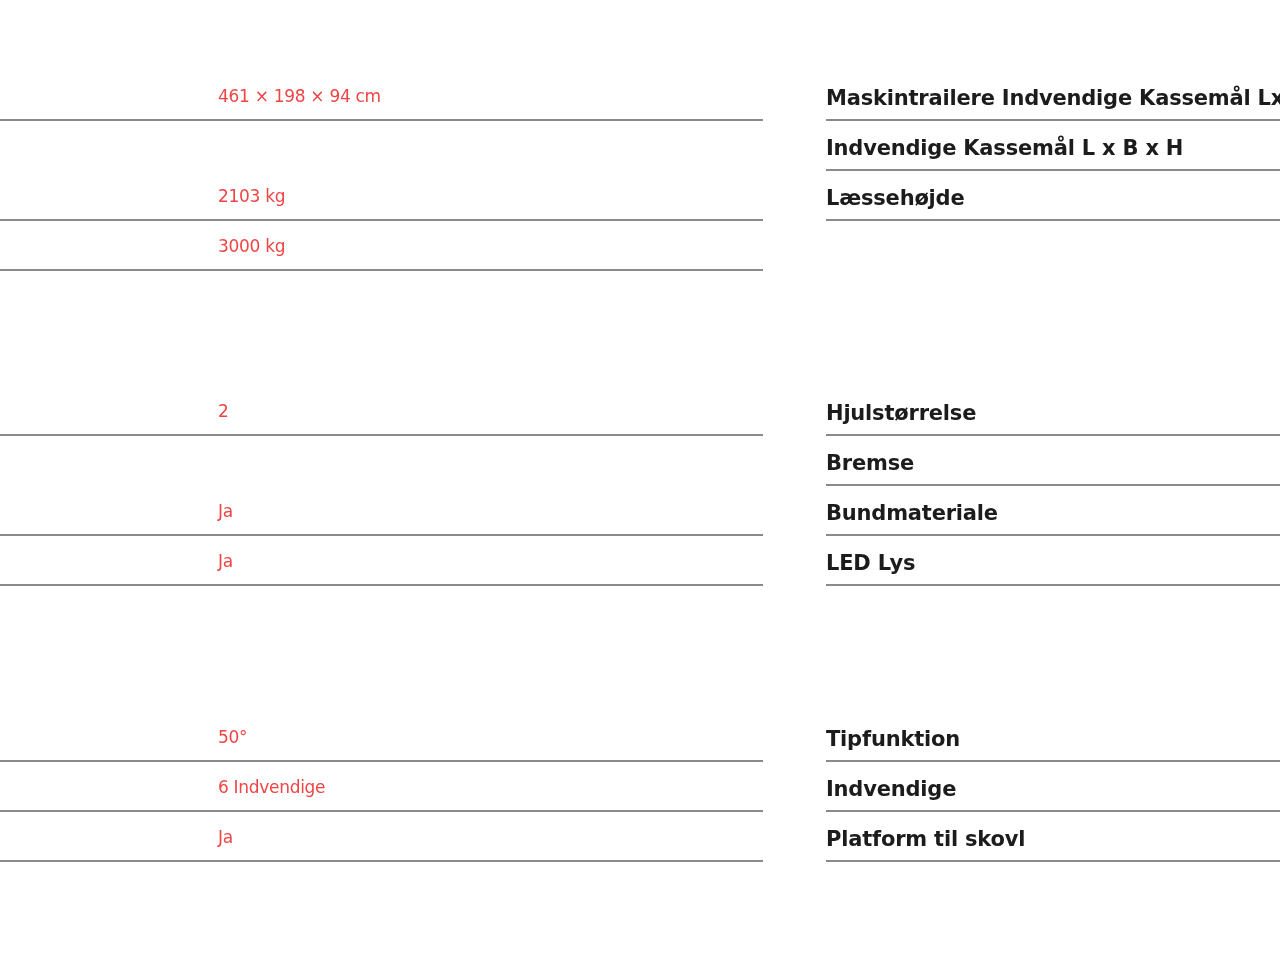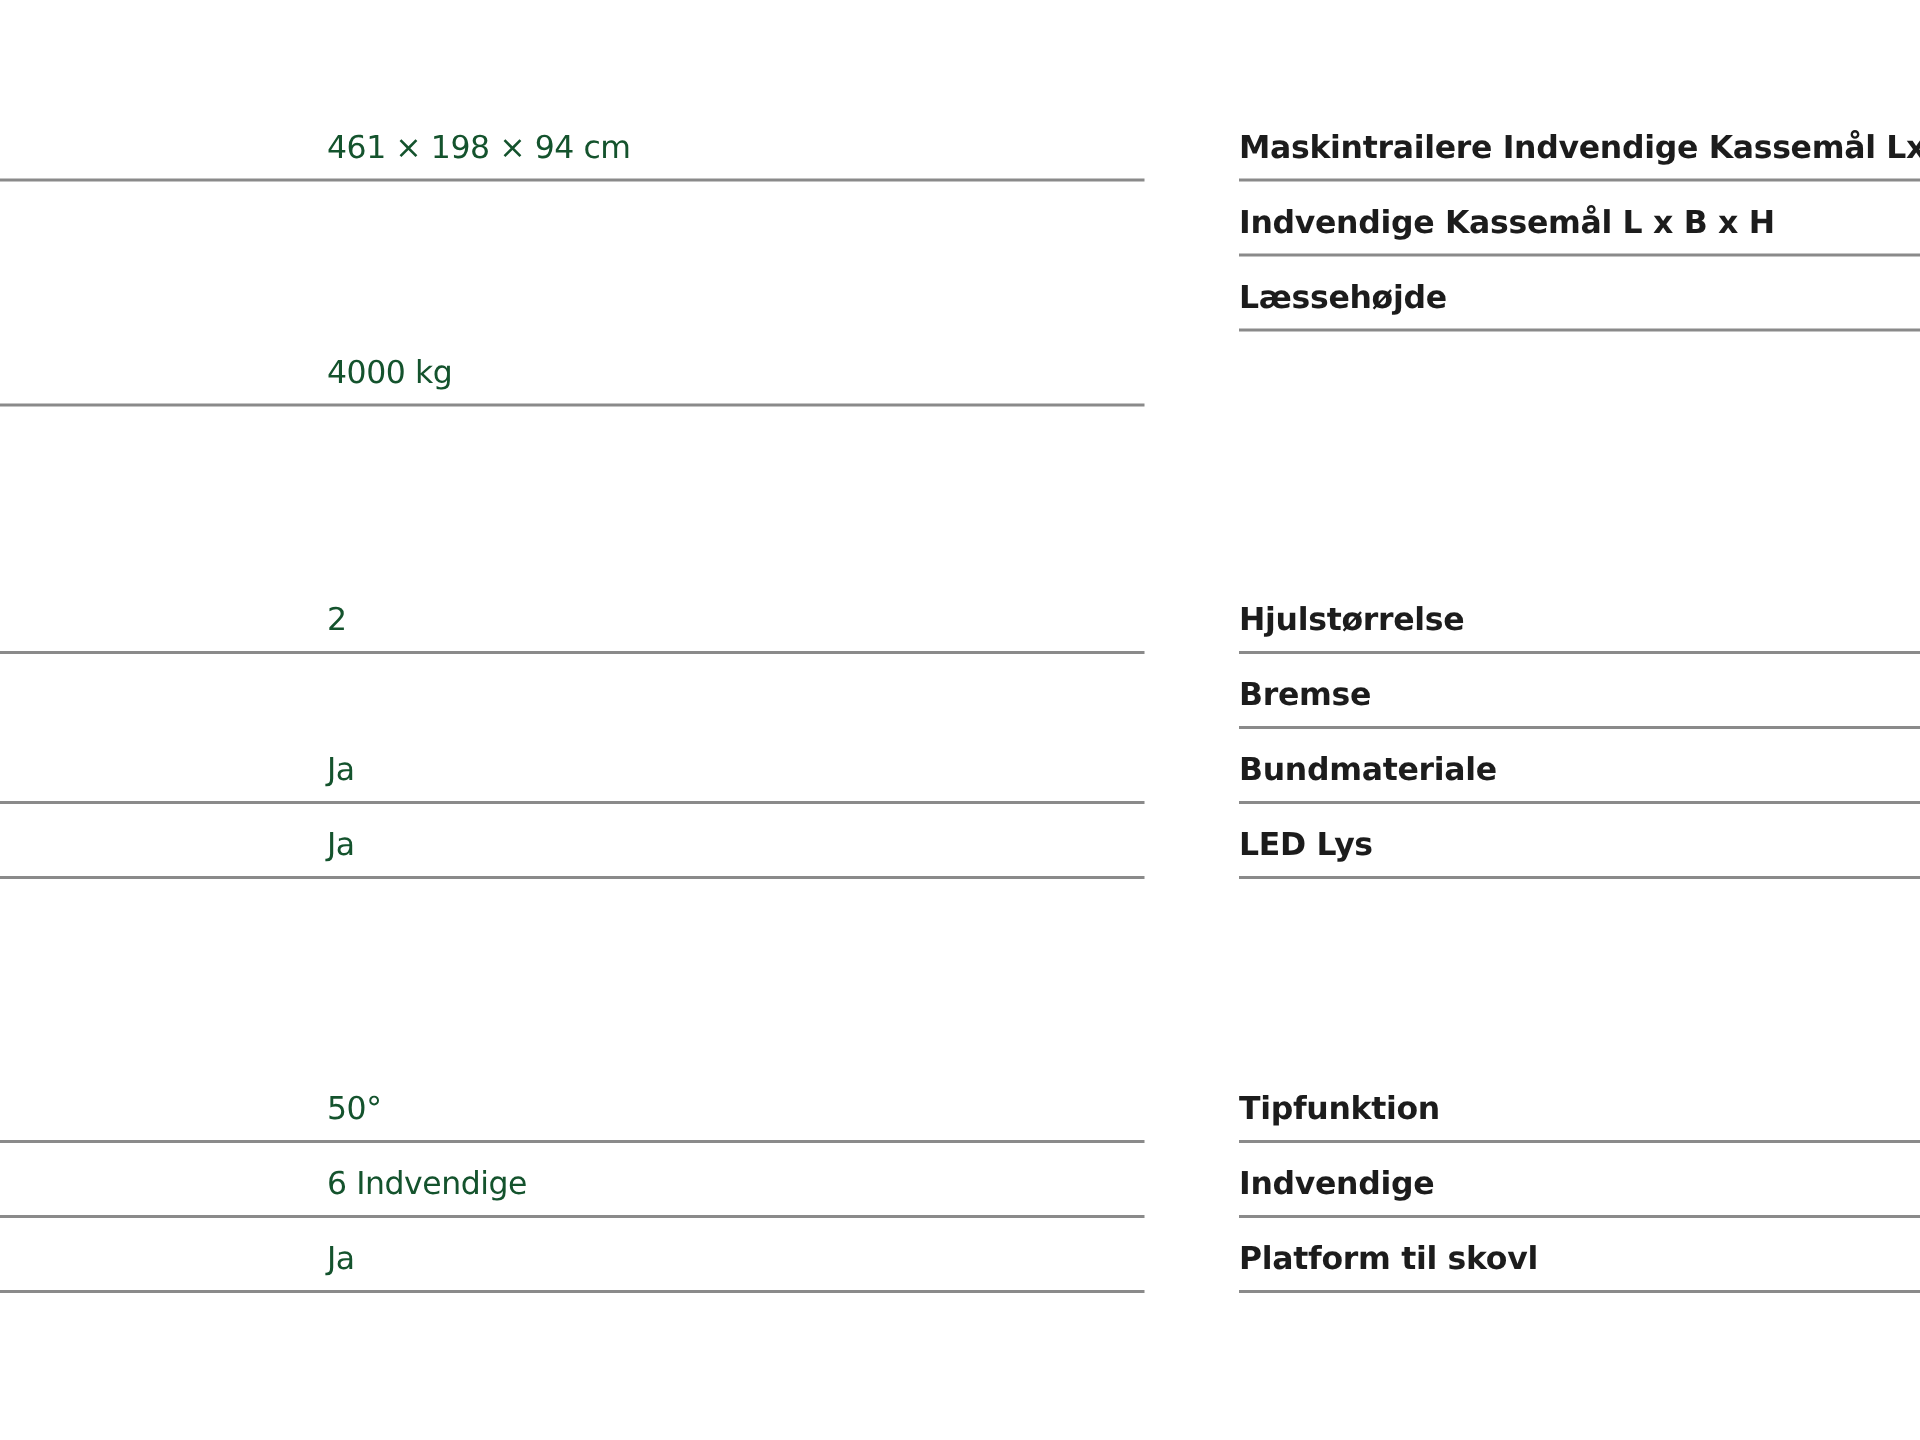--- a/index.html
+++ b/index.html
@@ -30,23 +30,23 @@
       top: 0;
       width: 763px;
       height: 49px;
       border-bottom: 2px solid #8a8a8a;
     }
     .value-text {
       position: absolute;
       left: 218px;
       top: 16px;
       font-family: "DejaVu Sans", sans-serif;
-      font-size: 21px;
+      font-size: 17px;
       letter-spacing: -0.3px;
-      color: #14532d;
+      color: #ef4444;
       white-space: nowrap;
       font-weight: normal;
     }
     .label-cell {
       position: absolute;
       left: 826px;
       top: 0;
       width: 470px;
       height: 49px;
       border-bottom: 2px solid #8a8a8a;
@@ -78,27 +78,30 @@
     <div class="label-cell">
       <span class="label-text">Maskintrailere Indvendige Kassemål Lx</span>
     </div>
   </div>
   <div class="row">
     <div class="label-cell">
       <span class="label-text">Indvendige Kassemål L x B x H</span>
     </div>
   </div>
   <div class="row">
+    <div class="value-cell">
+      <span class="value-text">2103 kg</span>
+    </div>
     <div class="label-cell">
       <span class="label-text">Læssehøjde</span>
     </div>
   </div>
   <div class="row">
     <div class="value-cell">
-      <span class="value-text">4000 kg</span>
+      <span class="value-text">3000 kg</span>
     </div>
     <div class="label-cell empty">
       <span class="label-text"></span>
     </div>
   </div>
 </div>
 
 <div class="group" style="top:385px;">
   <div class="row">
     <div class="value-cell">

